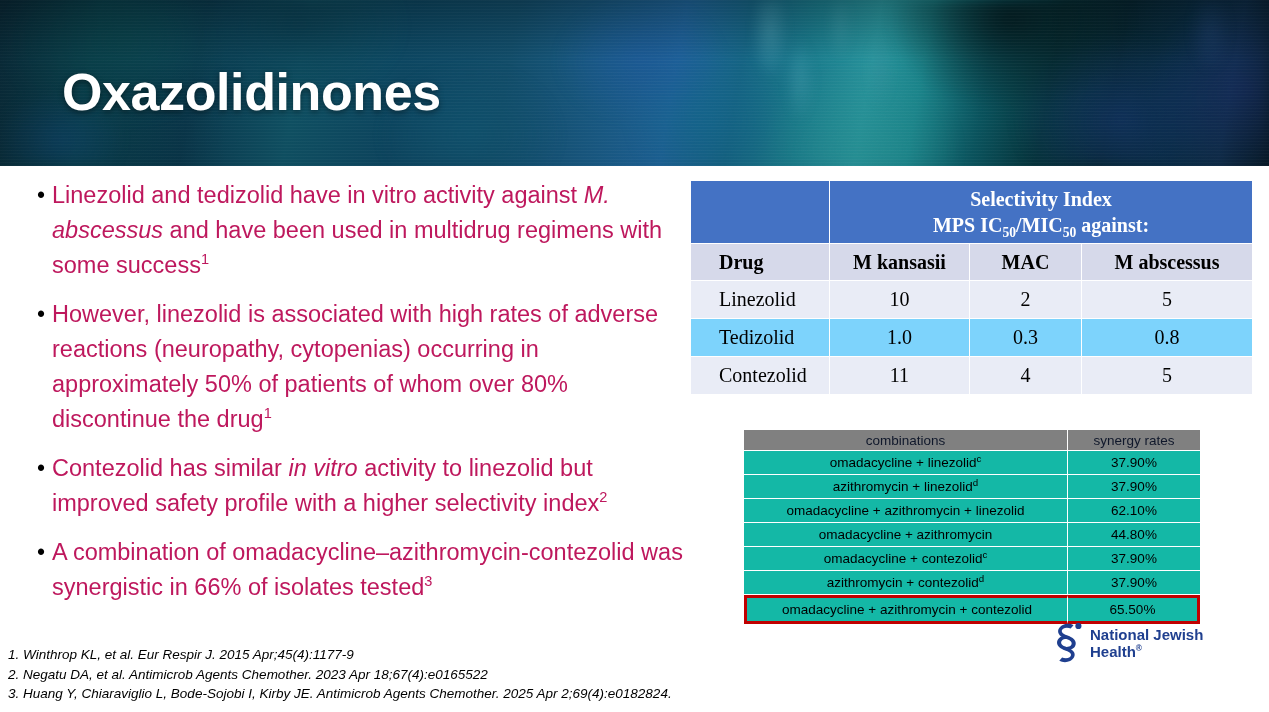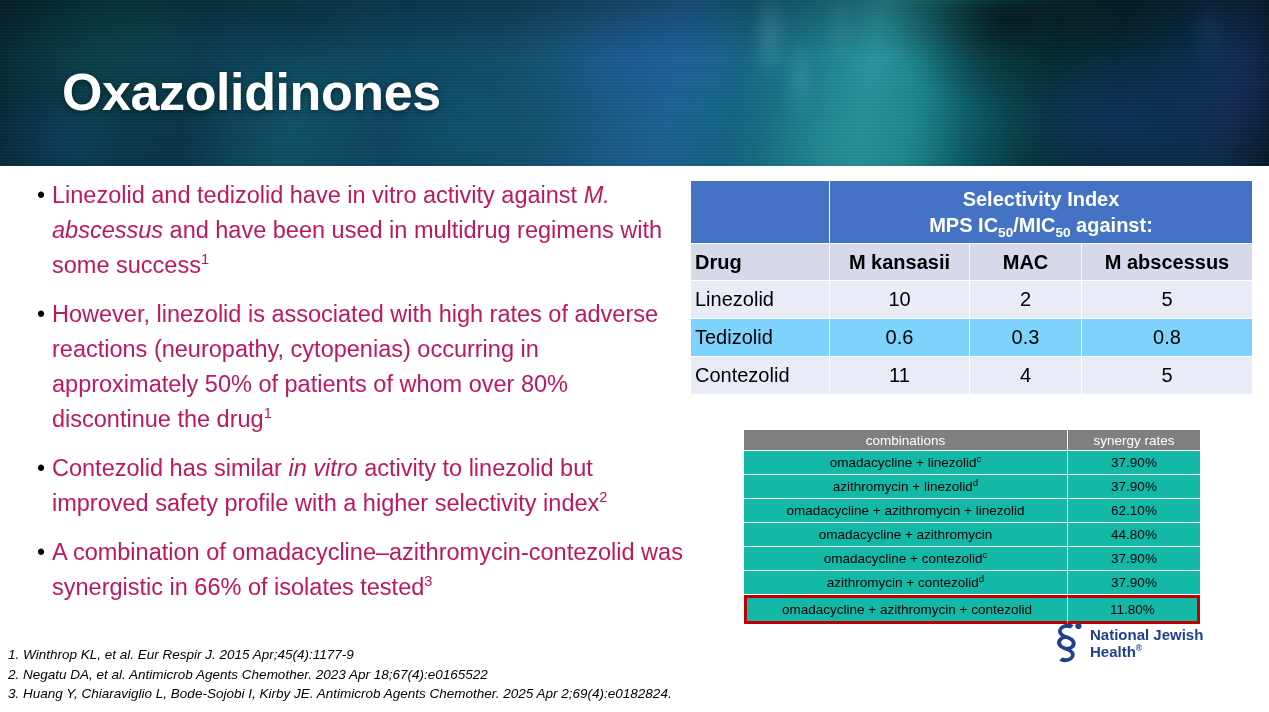--- a/index.html
+++ b/index.html
@@ -135,20 +135,21 @@
     top: 180px;
     width: 560px;
     border-collapse: separate;
     border-spacing: 1px;
     background: #ffffff;
     table-layout: fixed;
   }
   #selectivity-table th, #selectivity-table td {
     padding: 0;
     margin: 12px;
+    font-family: Liberation Serif, serif;
   }
   #selectivity-table .hdr-blue {
     background: #4472c4;
     color: #ffffff;
     font-weight: bold;
     font-size: 20px;
     height: 62px;
     text-align: center;
     line-height: 26px;
   }
@@ -159,39 +160,39 @@
     height: 36px;
     color: #000;
   }
   #selectivity-table .row-light { background: #e9ecf6; }
   #selectivity-table .row-dark { background: #7dd3fc; }
   #selectivity-table td.cell {
     font-size: 20px;
     height: 37px;
     color: #000;
   }
-  #selectivity-table .col-drug { text-align: left; padding-left: 4px; }
+  #selectivity-table .col-drug { text-align: left; padding-left: 28px; }
   #selectivity-table .col-num  { text-align: center; }
   #selectivity-table sub { font-size: 0.68em; vertical-align: sub; line-height: 0; }
 
   
   #combinations-table {
     position: absolute;
     left: 744px;
     top: 429px;
     width: 456px;
     border-collapse: separate;
     border-spacing: 0 1px;
     table-layout: fixed;
     background: #ffffff;
   }
   #combinations-table th, #combinations-table td { padding: 0; }
   #combinations-table thead th {
     background: #808080;
-    color: #ffffff;
+    color: #0f172a;
     font-size: 13.5px;
     font-weight: normal;
     height: 20px;
     text-align: center;
   }
   #combinations-table thead th.c-head { border-right: 1px solid #ffffff; }
   #combinations-table tbody td {
     background: #14b8a6;
     font-size: 13.5px;
     height: 23px;
@@ -298,21 +299,21 @@
   </thead>
   <tbody id="sel-body">
       <tr class="row-light">
         <td class="cell col-drug row-light">Linezolid</td>
         <td class="cell col-num row-light">10</td>
         <td class="cell col-num row-light">2</td>
         <td class="cell col-num row-light">5</td>
       </tr>
       <tr class="row-dark">
         <td class="cell col-drug row-dark">Tedizolid</td>
-        <td class="cell col-num row-dark">0.6</td>
+        <td class="cell col-num row-dark">1.0</td>
         <td class="cell col-num row-dark">0.3</td>
         <td class="cell col-num row-dark">0.8</td>
       </tr>
       <tr class="row-light">
         <td class="cell col-drug row-light">Contezolid</td>
         <td class="cell col-num row-light">11</td>
         <td class="cell col-num row-light">4</td>
         <td class="cell col-num row-light">5</td>
       </tr>
     </tbody>
@@ -349,21 +350,21 @@
       <tr>
         <td class="c-combo"><span>omadacycline + contezolid</span><sup>c</sup></td>
         <td class="c-rate">37.90%</td>
       </tr>
       <tr>
         <td class="c-combo"><span>azithromycin + contezolid</span><sup>d</sup></td>
         <td class="c-rate">37.90%</td>
       </tr>
       <tr class="highlight-row">
         <td class="c-combo"><span>omadacycline + azithromycin + contezolid</span></td>
-        <td class="c-rate">11.80%</td>
+        <td class="c-rate">65.50%</td>
       </tr>
     </tbody>
 </table>
 
 <div id="references">
     <div>1. Winthrop KL, et al. Eur Respir J. 2015 Apr;45(4):1177-9</div>
     <div>2. Negatu DA, et al. Antimicrob Agents Chemother. 2023 Apr 18;67(4):e0165522</div>
     <div>3. Huang Y, Chiaraviglio L, Bode-Sojobi I, Kirby JE.  Antimicrob Agents Chemother. 2025 Apr 2;69(4):e0182824.</div>
   </div>
 

